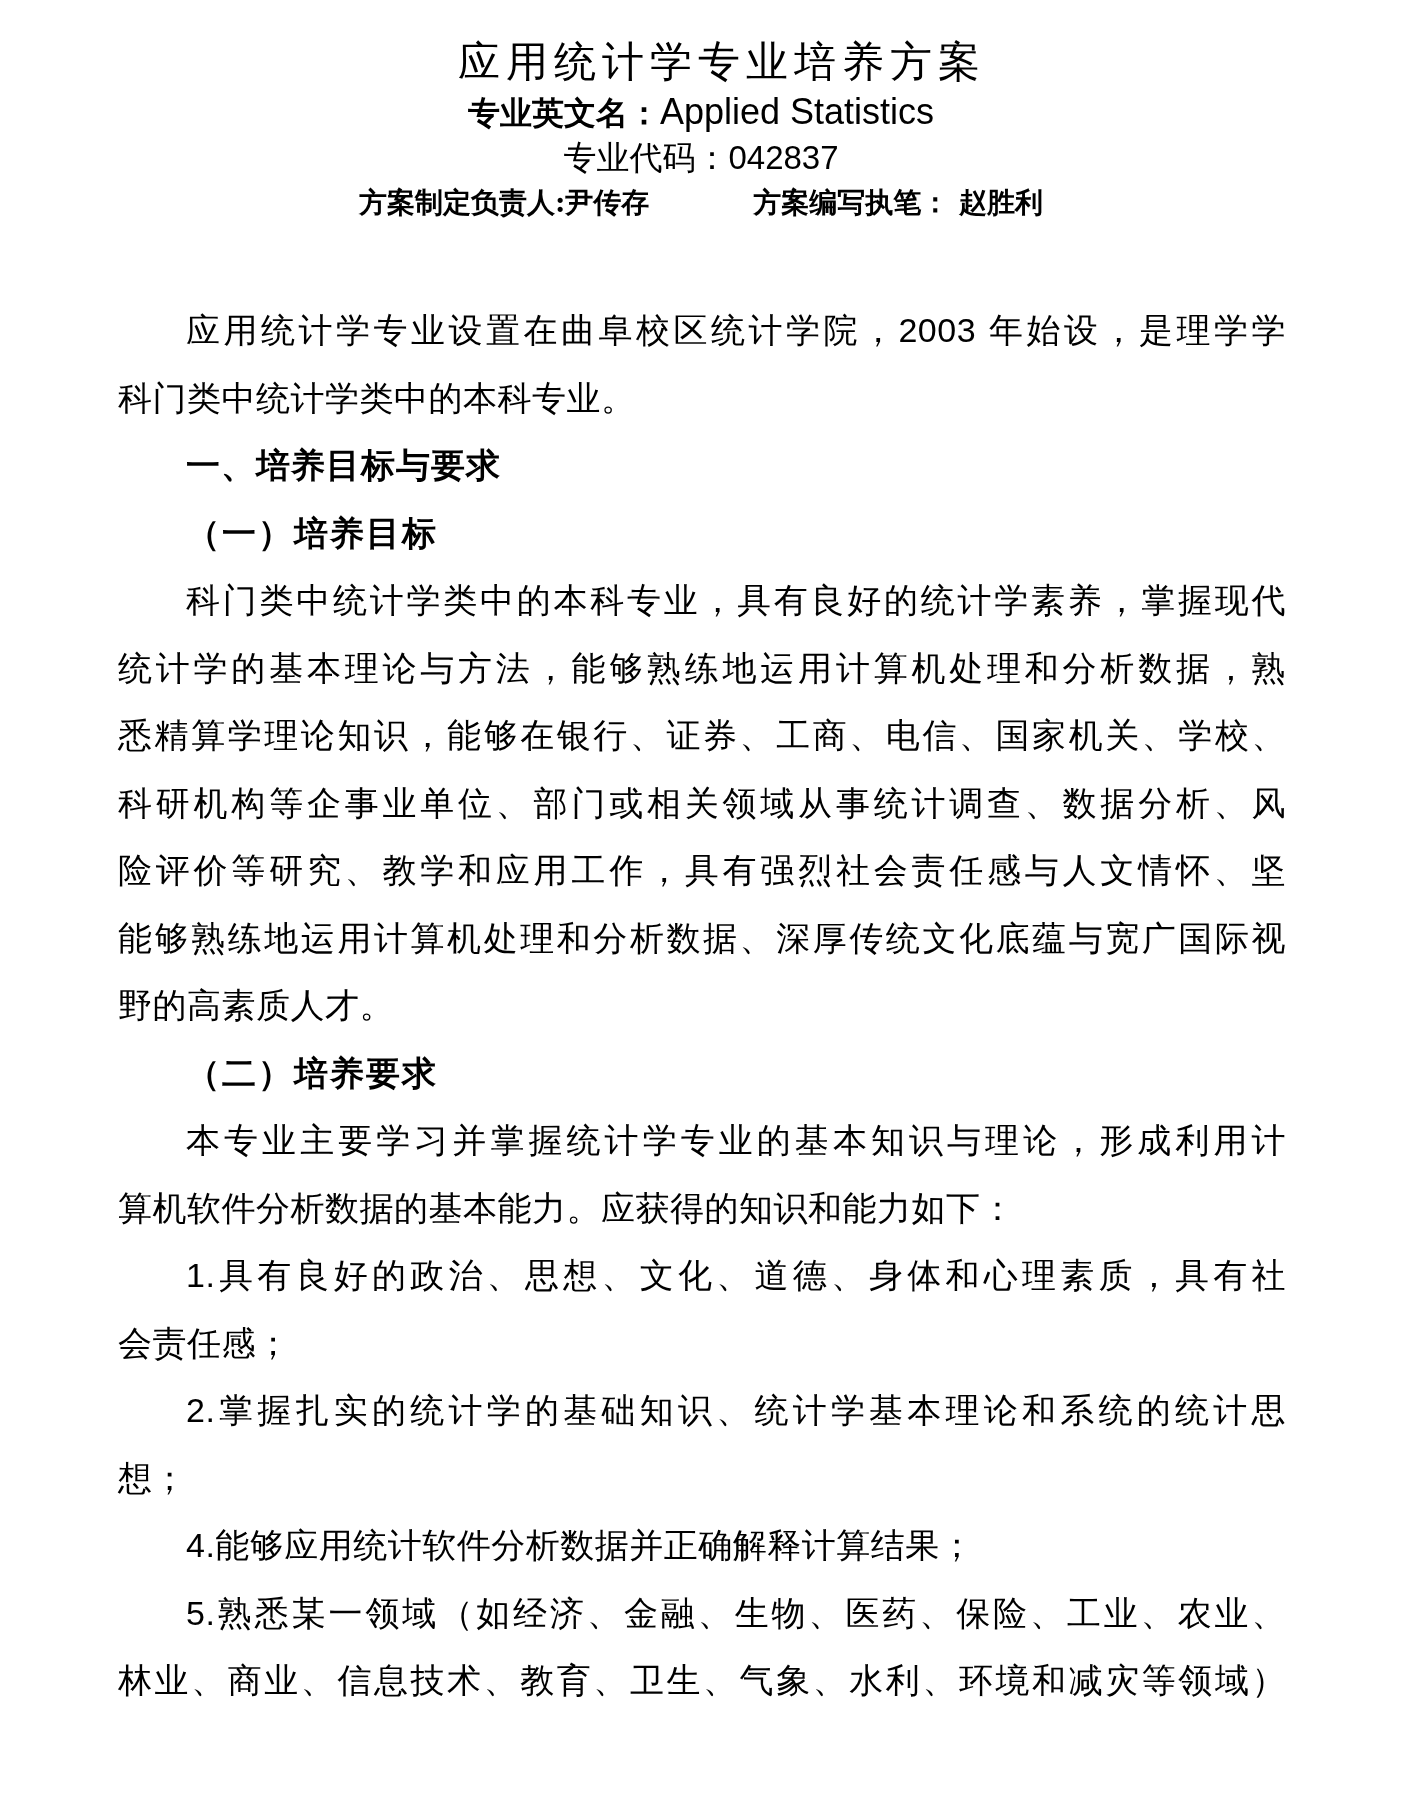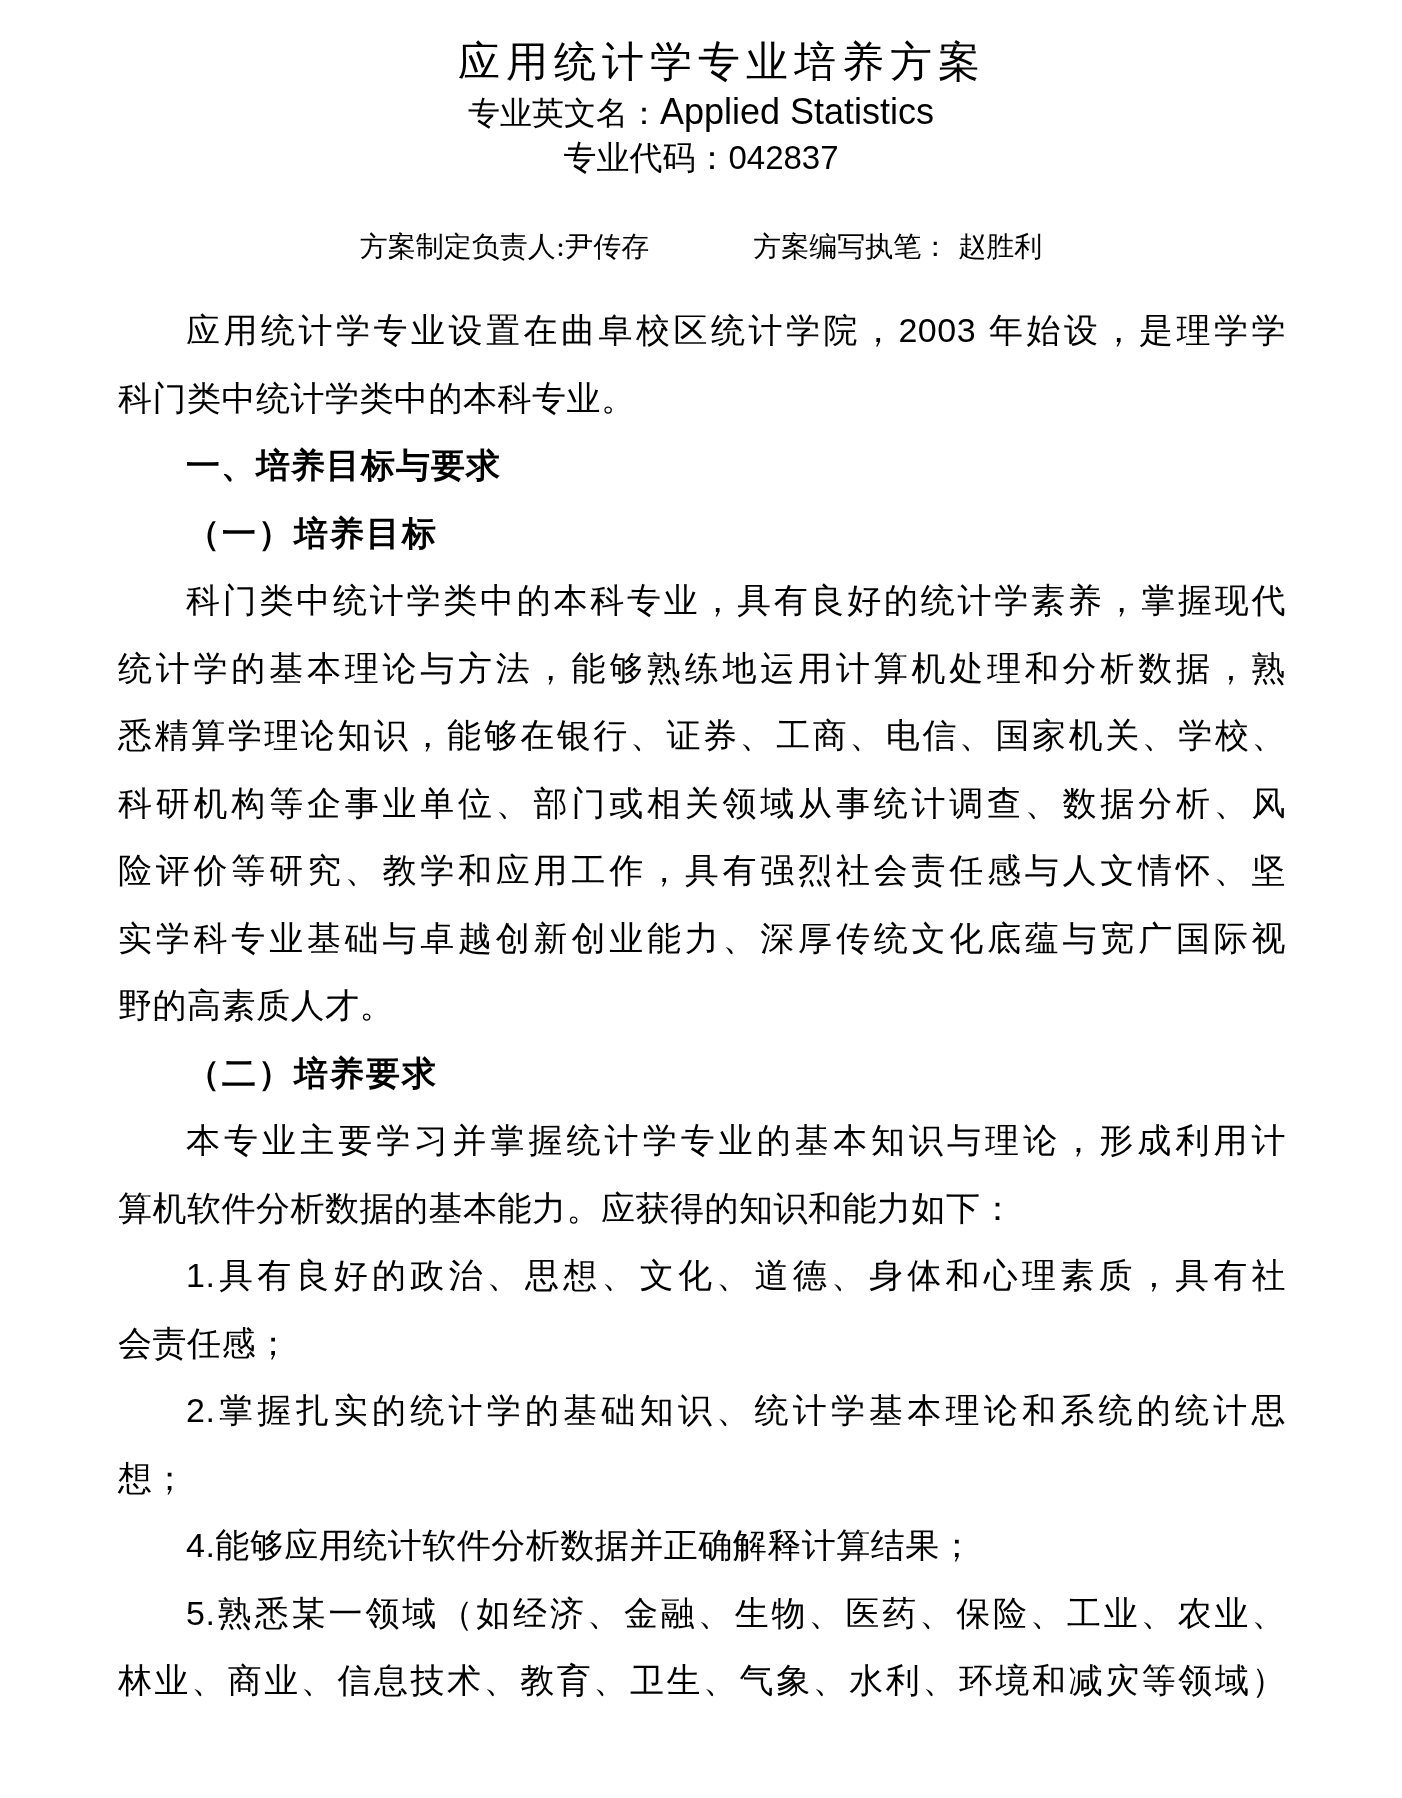--- a/index.html
+++ b/index.html
@@ -49,22 +49,21 @@
     line-height: 42px;
     font-weight: 500;
   }
   .byline {
     top: 186px;
     font-size: 28px;
     line-height: 34px;
   }
   .kaiti {
     font-family: "DejaVu Serif", serif;
-    font-weight: 400;
-    margin-top: 44px;
+    font-weight: 700;
   }
   .byline-gap {
     display: inline-block;
     width: 104px;
   }
   
   .doc-body {
     position: absolute;
     left: 118px;
     top: 297px;
@@ -111,21 +110,21 @@
   <div class="doc-body">
     <div class="line just indent">应用统计学专业设置在曲阜校区统计学院，2003 年始设，是理学学</div>
     <div class="line">科门类中统计学类中的本科专业。</div>
     <div class="line h1 indent">一、培养目标与要求</div>
     <div class="line h2 indent">（一）培养目标</div>
     <div class="line just indent">科门类中统计学类中的本科专业，具有良好的统计学素养，掌握现代</div>
     <div class="line just">统计学的基本理论与方法，能够熟练地运用计算机处理和分析数据，熟</div>
     <div class="line just">悉精算学理论知识，能够在银行、证券、工商、电信、国家机关、学校、</div>
     <div class="line just">科研机构等企事业单位、部门或相关领域从事统计调查、数据分析、风</div>
     <div class="line just">险评价等研究、教学和应用工作，具有强烈社会责任感与人文情怀、坚</div>
-    <div class="line just">实学科专业基础与卓越创新创业能力、深厚传统文化底蕴与宽广国际视</div>
+    <div class="line just">能够熟练地运用计算机处理和分析数据、深厚传统文化底蕴与宽广国际视</div>
     <div class="line">野的高素质人才。</div>
     <div class="line h2 indent">（二）培养要求</div>
     <div class="line just indent">本专业主要学习并掌握统计学专业的基本知识与理论，形成利用计</div>
     <div class="line">算机软件分析数据的基本能力。应获得的知识和能力如下：</div>
     <div class="line just indent">1.具有良好的政治、思想、文化、道德、身体和心理素质，具有社</div>
     <div class="line">会责任感；</div>
     <div class="line just indent">2.掌握扎实的统计学的基础知识、统计学基本理论和系统的统计思</div>
     <div class="line">想；</div>
     <div class="line indent">4.能够应用统计软件分析数据并正确解释计算结果；</div>
     <div class="line just indent">5.熟悉某一领域（如经济、金融、生物、医药、保险、工业、农业、</div>

